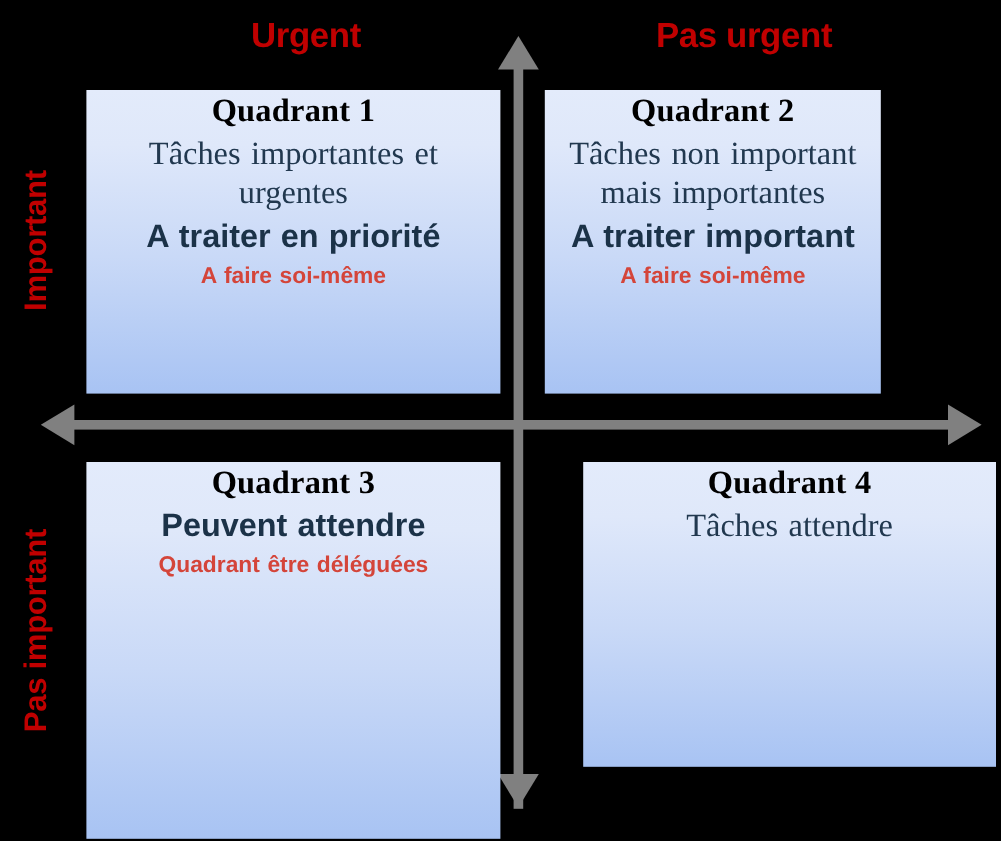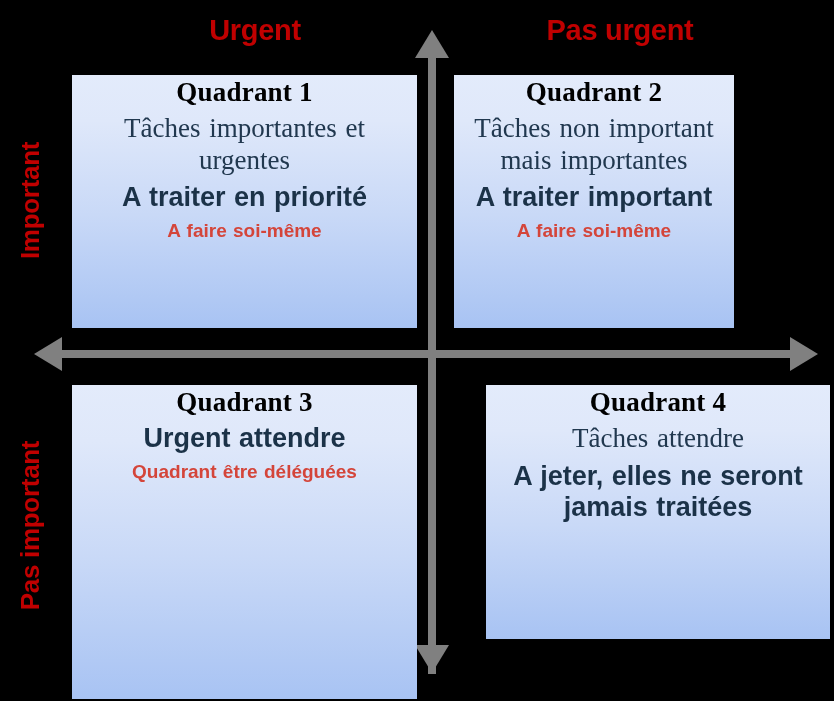--- a/index.html
+++ b/index.html
@@ -185,24 +185,23 @@
 
   <div class="quadrant" id="quadrant-2">
     <div class="q-title">Quadrant 2</div>
     <div class="q-desc">Tâches non important mais importantes</div>
     <div class="q-action">A traiter important</div>
     <div class="q-who">A faire soi-même</div>
   </div>
 
   <div class="quadrant" id="quadrant-3">
     <div class="q-title">Quadrant 3</div>
-    <div class="q-action">Urgent attendre</div>
+    <div class="q-action">Peuvent attendre</div>
     <div class="q-who">Quadrant être déléguées</div>
   </div>
 
   <div class="quadrant" id="quadrant-4">
     <div class="q-title">Quadrant 4</div>
     <div class="q-desc">Tâches attendre</div>
-    <div class="q-action">A jeter, elles ne seront jamais traitées</div>
 
   </div>
 
 </div>
 
 </body></html>

